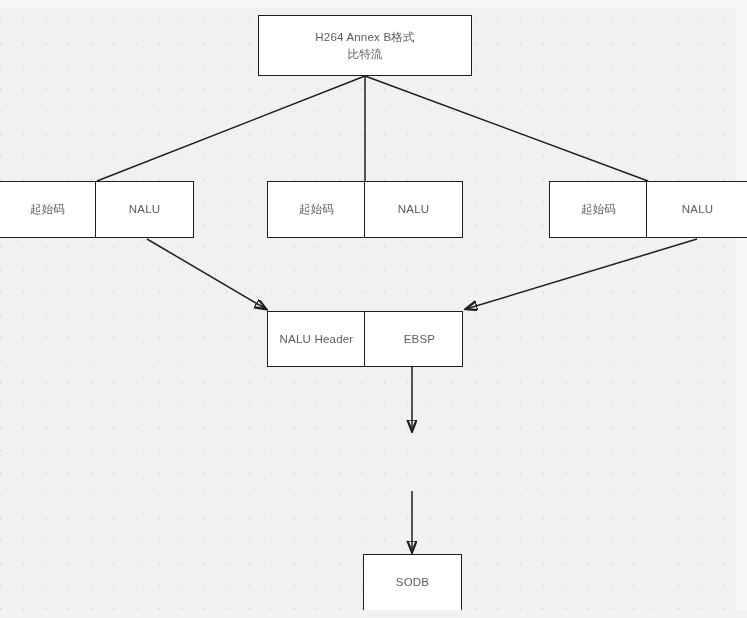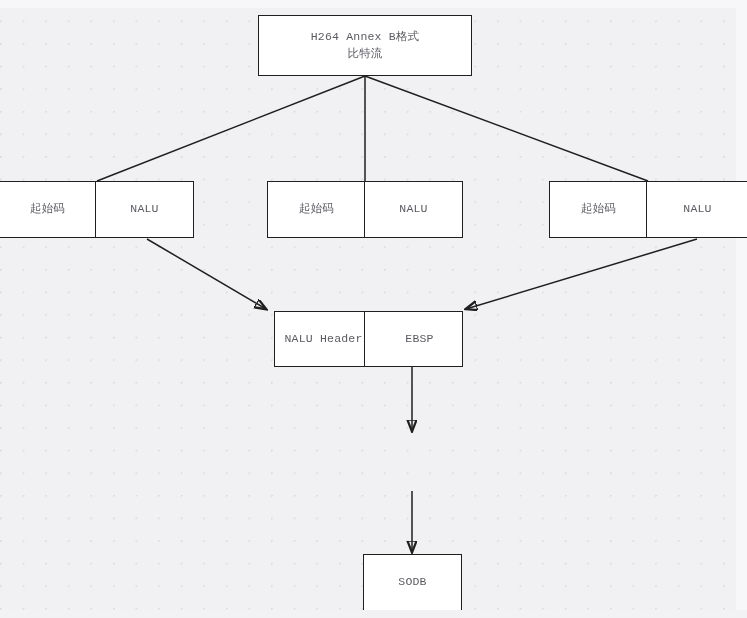--- a/index.html
+++ b/index.html
@@ -10,21 +10,21 @@
   #canvas {
     position: relative;
     width: 747px;
     height: 610px;
     overflow: hidden;
     background-color: #f1f1f3;
     background-image:
       radial-gradient(circle at 0.5px 0.5px, #dcdce0 1px, rgba(0,0,0,0) 1.2px);
     background-size: 22.6px 22.6px;
     background-position: 0px 382px;
-    font-family: Liberation Mono, monospace;
+    font-family: Liberation Sans, sans-serif;
   }
   
   .edge-band-top {
     position: absolute;
     left: 0; top: 0;
     width: 747px; height: 8px;
     background: #f7f7f9;
     pointer-events: none;
   }
   .edge-band-right {
@@ -94,19 +94,19 @@
 
   <div class="node" style="left: -2px; top: 181px; width: 99px; height: 57px;">起始码</div>
   <div class="node" style="left: 95px; top: 181px; width: 99px; height: 57px;">NALU</div>
 
   <div class="node" style="left: 267px; top: 181px; width: 99px; height: 57px;">起始码</div>
   <div class="node" style="left: 364px; top: 181px; width: 99px; height: 57px;">NALU</div>
 
   <div class="node" style="left: 549px; top: 181px; width: 99px; height: 57px;">起始码</div>
   <div class="node" style="left: 646px; top: 181px; width: 103px; height: 57px;">NALU</div>
 
-  <div class="node" style="left: 267px; top: 311px; width: 99px; height: 56px; margin-left: 7px;">NALU Header</div>
+  <div class="node" style="left: 267px; top: 311px; width: 99px; height: 56px;">NALU Header</div>
   <div class="node" style="left: 364px; top: 311px; width: 99px; height: 56px; padding-left: 12px;">EBSP</div>
 
 
   <div class="node" style="left: 363px; top: 554px; width: 99px; height: 57px;">SODB</div>
 
 </div>
 
 </body></html>

